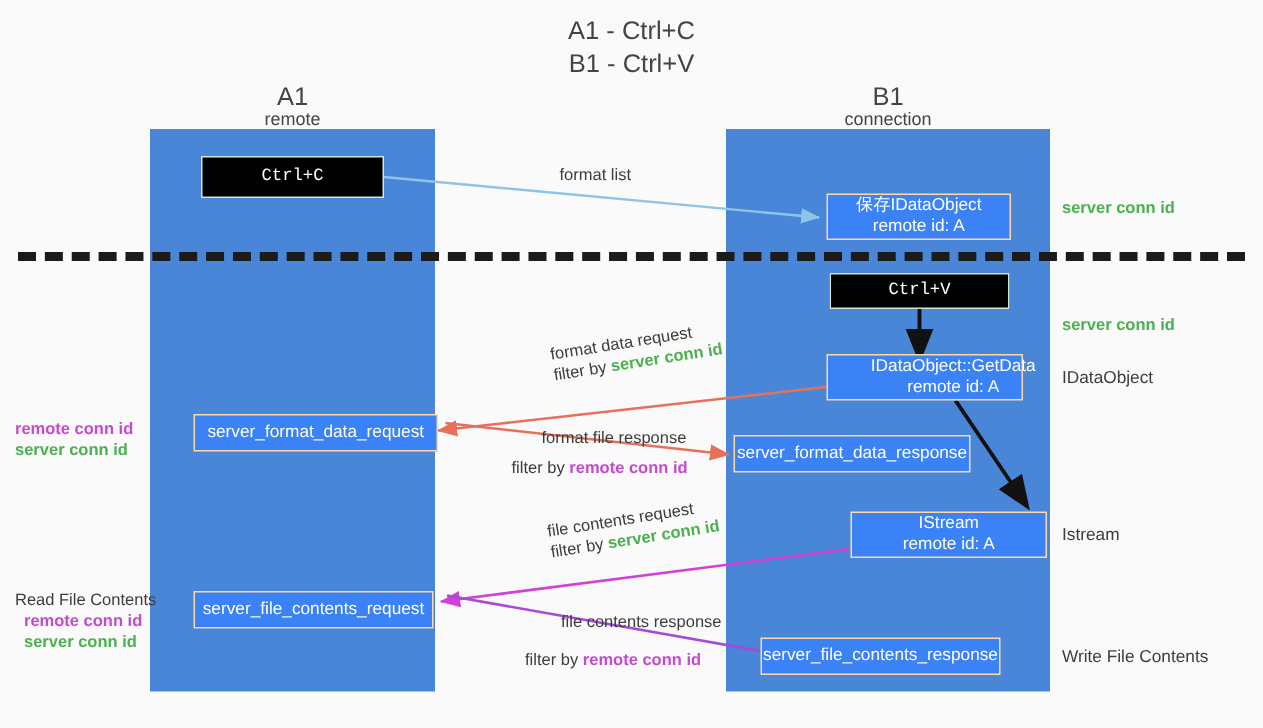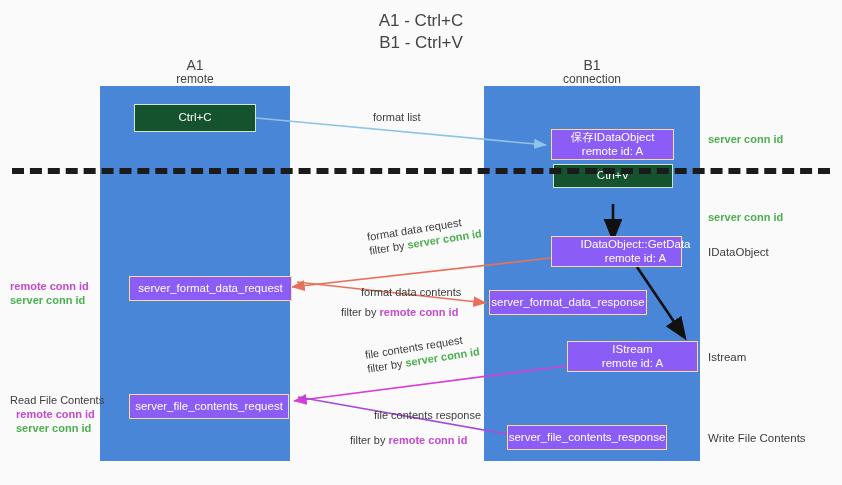--- a/index.html
+++ b/index.html
@@ -20,21 +20,21 @@
     left:0;top:10px;width:842px;
     text-align:center;
     font-size:17px;line-height:22px;
     color:#444;
   }
 
   
   .lane-head{
     text-align:center;font-size:12px;line-height:14px;color:#444;
   }
-  .lane-head .lane-title{font-size:14px;}
+  .lane-head .lane-title{font-size:17px;}
   .lane-head .lane-sub{font-size:12px;}
 
   
   .lane{
     background:#4a86d8;
   }
   #laneA{left:100px;top:86px;width:190px;height:375px;}
   #laneB{left:484px;top:86px;width:216px;height:375px;}
 
   
@@ -43,22 +43,22 @@
     box-sizing:border-box;
     display:flex;flex-direction:column;
     align-items:center;justify-content:center;
     color:#ffffff;
     font-size:11.5px;
     line-height:13.5px;
     text-align:center;
     border:1px solid rgba(255,255,255,.55);
     z-index:5;
   }
-  .node.green{background:#14532d;border-color:#cfe9cf;}
-  .node.orange{background:#8b5cf6;border-color:#ffd9a0;}
+  .node.green{background:#000000;border-color:#cfe9cf;font-family:Liberation Mono, monospace;}
+  .node.orange{background:#3b82f6;border-color:#ffd9a0;}
   .node .l2{font-size:11.5px;}
 
   
   #wires{position:absolute;left:0;top:0;width:842px;height:485px;z-index:4;}
 
   
   .elabel{
     position:absolute;
     font-size:11px;line-height:14px;
     color:#3c3c3c;
@@ -143,21 +143,21 @@
 
   <div class="node green" style="left:134px;top:104px;width:122px;height:28px;">
     <div>Ctrl+C</div>
   </div>
 
   <div class="node orange" style="left:551px;top:129px;width:123px;height:31px;">
     <div>保存IDataObject</div>
     <div class="l2">remote id: A</div>
   </div>
 
-  <div class="node green" style="left:553px;top:164px;width:120px;height:24px;">
+  <div class="node green" style="left:553px;top:182px;width:120px;height:24px;">
     <div>Ctrl+V</div>
   </div>
 
   <div class="node orange" style="left:551px;top:236px;width:131px;height:31px;padding-left:38px;">
     <div>IDataObject::GetData</div>
     <div class="l2">remote id: A</div>
   </div>
 
   <div class="node orange" style="left:489px;top:290px;width:158px;height:25px;">
     <div>server_format_data_response</div>
@@ -186,21 +186,21 @@
 
   <div class="elabel rot-up" style="left:366px;top:230px;">
     <div>format data request</div>
     <div>
       <span>filter by</span>
       <span class="g">server conn id</span>
     </div>
   </div>
 
   <div class="elabel" style="left:361px;top:285px;">
-    <div>format data contents</div>
+    <div>format file response</div>
   </div>
   <div class="elabel" style="left:341px;top:305px;">
     <span>filter by</span>
     <span class="p">remote conn id</span>
   </div>
 
   <div class="elabel rot-up" style="left:364px;top:348px;">
     <div>file contents request</div>
     <div>
       <span>filter by</span>

